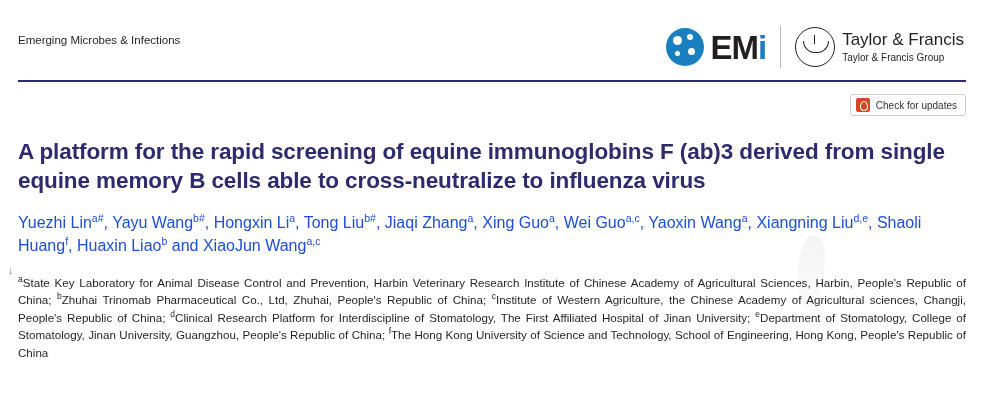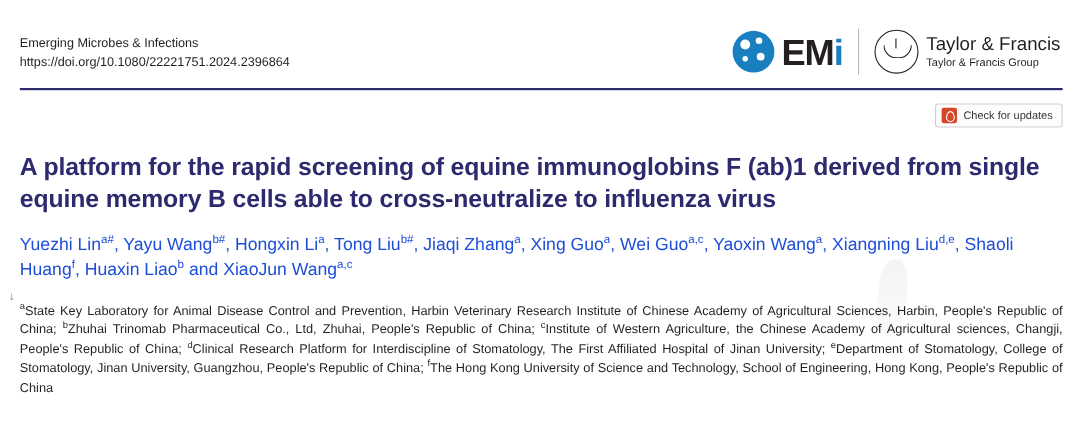--- a/index.html
+++ b/index.html
@@ -231,21 +231,20 @@
   }
 </style>
 </head>
 <body>
 
 <div class="page">
 
   <div class="masthead">
     <div class="journal-info">
       <div>Emerging Microbes &amp; Infections</div>
-      <div>https://doi.org/10.1080/22221751.2024.2396864</div>
     </div>
 
     <div class="logos">
       <div class="emi-logo">
         <div class="emi-mark">
           <span class="d1"></span>
             <span class="d2"></span>
             <span class="d3"></span>
             <span class="d4"></span>
         </div>
@@ -266,21 +265,21 @@
 
   <div class="rule"></div>
 
   <div class="crossmark-row">
     <div class="crossmark">
       <span class="crossmark-badge"></span>
       <span class="crossmark-label">Check for updates</span>
     </div>
   </div>
 
-  <h1 class="title">A platform for the rapid screening of equine immunoglobins F (ab)1 derived from single equine memory B cells able to cross-neutralize to influenza virus</h1>
+  <h1 class="title">A platform for the rapid screening of equine immunoglobins F (ab)3 derived from single equine memory B cells able to cross-neutralize to influenza virus</h1>
 
   <div class="authors"><span>Yuezhi Lin</span><sup>a#</sup>, <span>Yayu Wang</span><sup>b#</sup>, <span>Hongxin Li</span><sup>a</sup>, <span>Tong Liu</span><sup>b#</sup>, <span>Jiaqi Zhang</span><sup>a</sup>, <span>Xing Guo</span><sup>a</sup>, <span>Wei Guo</span><sup>a,c</sup>, <span>Yaoxin Wang</span><sup>a</sup>, <span>Xiangning Liu</span><sup>d,e</sup>, <span>Shaoli Huang</span><sup>f</sup>, <span>Huaxin Liao</span><sup>b</sup> and <span>XiaoJun Wang</span><sup>a,c</sup></div>
 
   <div class="affiliations"><sup>a</sup><span>State Key Laboratory for Animal Disease Control and Prevention, Harbin Veterinary Research Institute of Chinese Academy of Agricultural Sciences, Harbin, People's Republic of China; </span><sup>b</sup><span>Zhuhai Trinomab Pharmaceutical Co., Ltd, Zhuhai, People's Republic of China; </span><sup>c</sup><span>Institute of Western Agriculture, the Chinese Academy of Agricultural sciences, Changji, People's Republic of China; </span><sup>d</sup><span>Clinical Research Platform for Interdiscipline of Stomatology, The First Affiliated Hospital of Jinan University; </span><sup>e</sup><span>Department of Stomatology, College of Stomatology, Jinan University, Guangzhou, People's Republic of China; </span><sup>f</sup><span>The Hong Kong University of Science and Technology, School of Engineering, Hong Kong, People's Republic of China</span></div>
 
   <div class="watermark"></div>
   <div class="left-arrow">↓</div>
 </div>
 
 </body></html>

